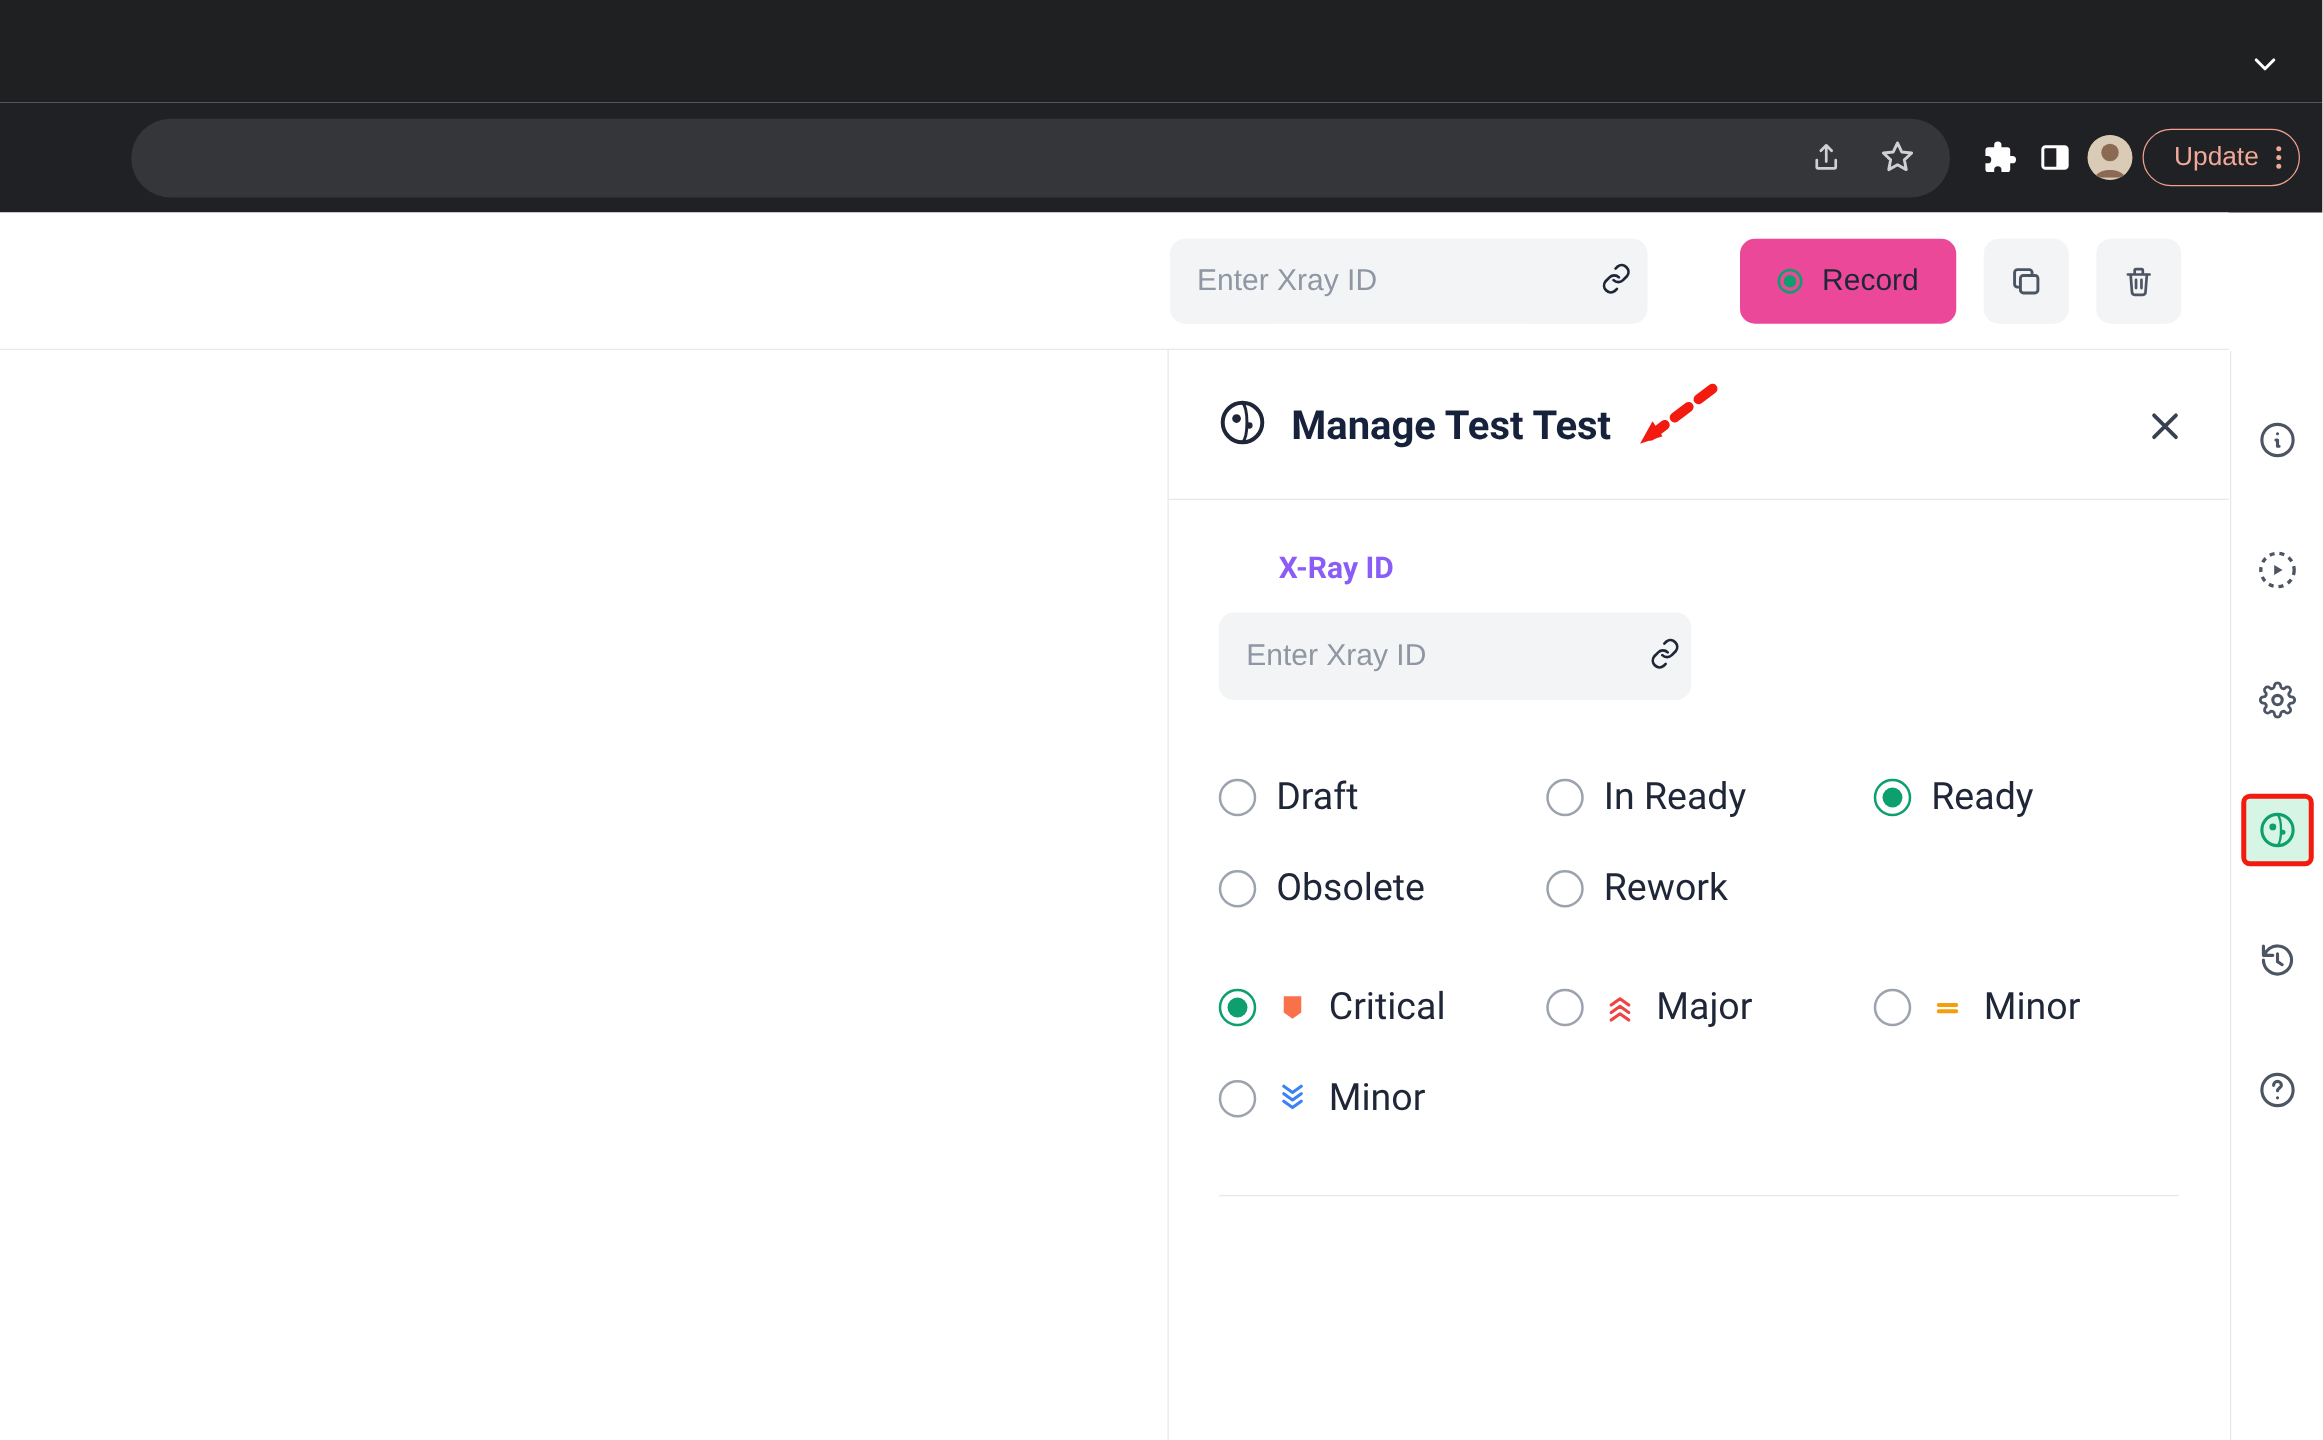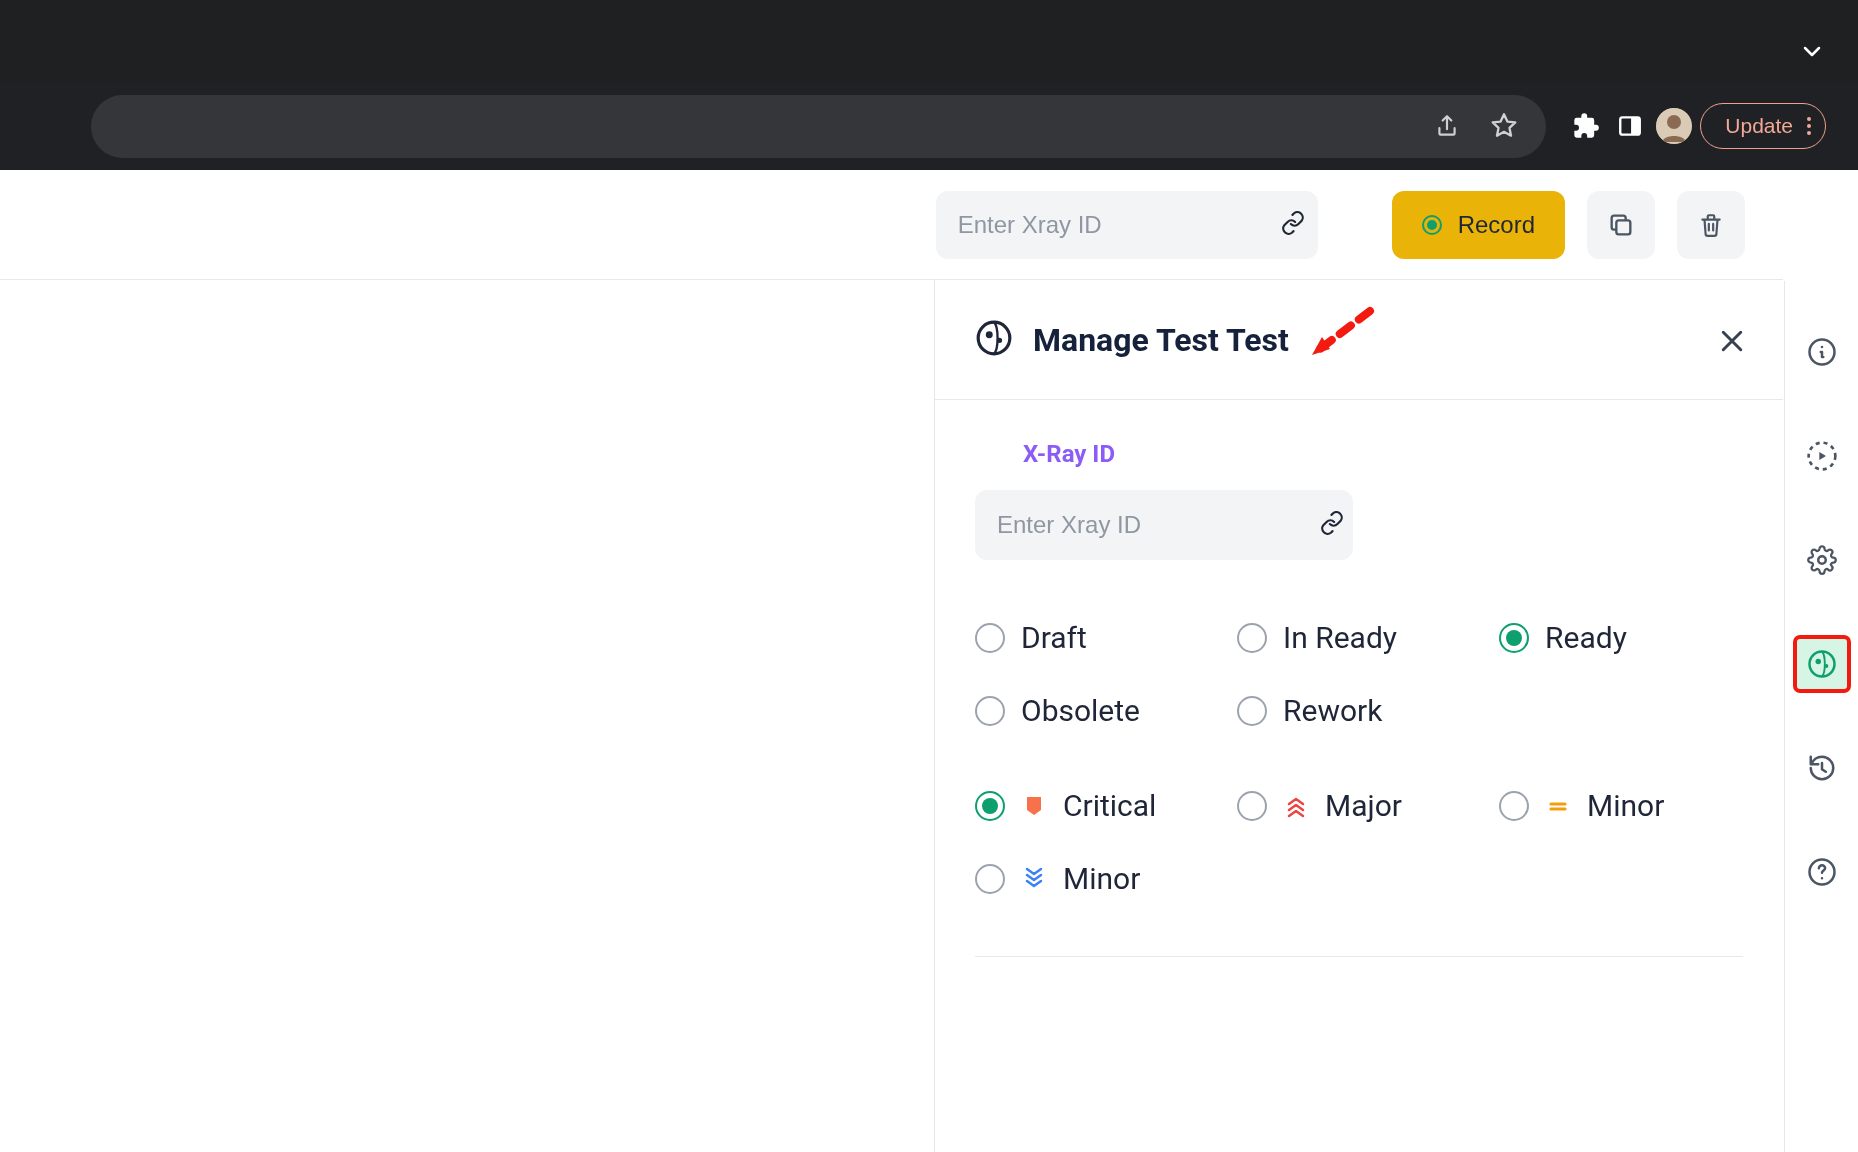--- a/index.html
+++ b/index.html
@@ -23,21 +23,21 @@
     right: 34px;
     top: 40px;
     color: #fff;
   }
   .browser-bar {
     height: 88px;
     background: #202124;
     display: flex;
     align-items: center;
     justify-content: flex-end;
-    padding: 0 32px 0 0;
+    padding: 0 18px 0 0;
     gap: 8px;
   }
   .omnibox {
     height: 63px;
     background: #35363a;
     border-radius: 32px;
     flex: 0 0 1455px;
     margin-right: 14px;
     display: flex;
     align-items: center;
@@ -119,21 +119,21 @@
     font-size: 24px;
     color: #6b7280;
     flex: 1;
     outline: none;
   }
   .xray-input input::placeholder { color: #8f97a3; }
   .xray-input .link-icon { color: #374151; }
 
   .record-btn {
     height: 68px;
-    background: #eab308;
+    background: #ec4899;
     border-radius: 12px;
     border: none;
     display: flex;
     align-items: center;
     padding: 0 30px;
     gap: 16px;
     font-size: 24px;
     color: #1f2638;
     cursor: pointer;
     margin-left: 52px;

